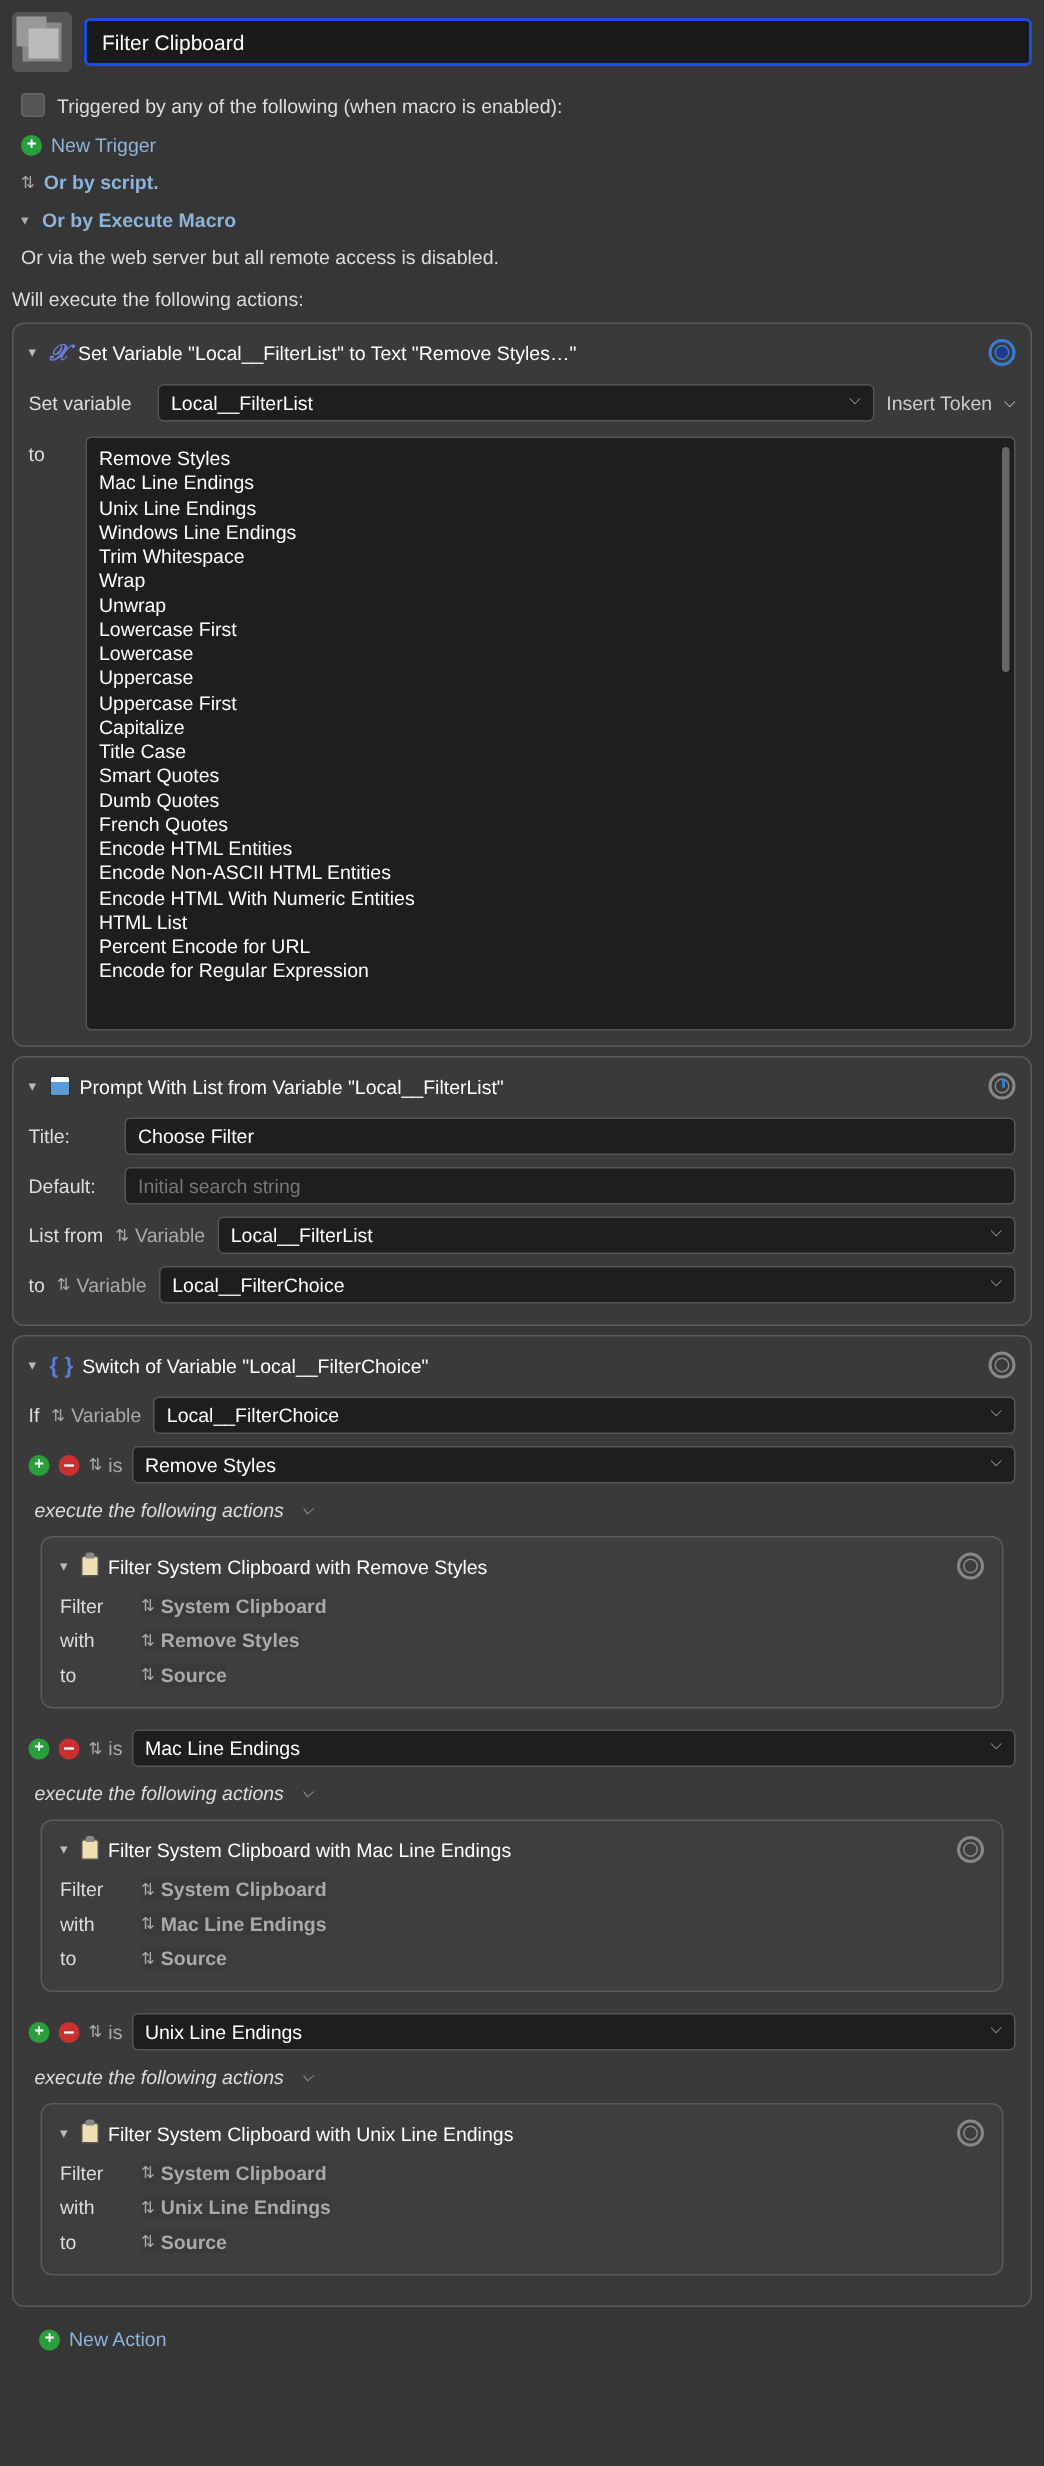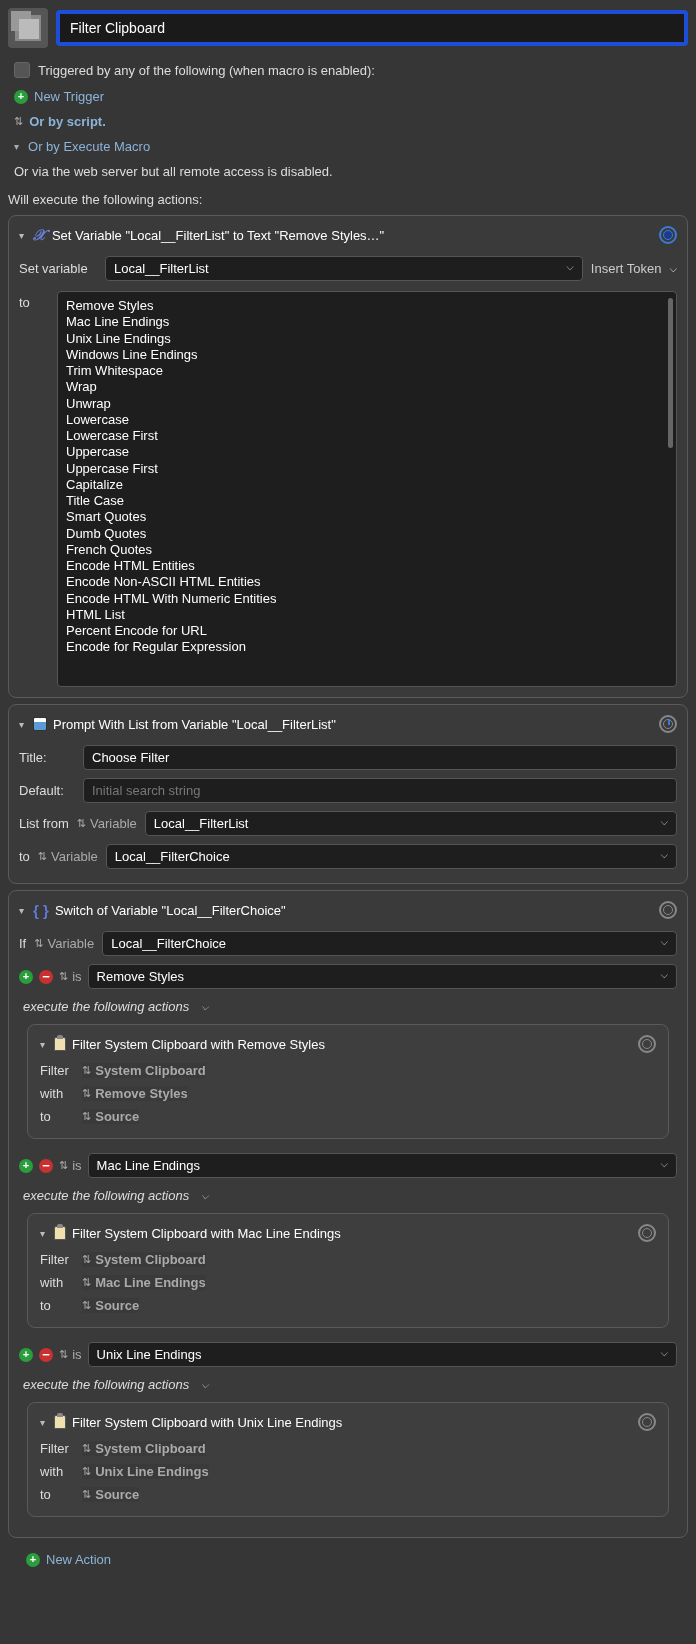--- a/index.html
+++ b/index.html
@@ -17,21 +17,21 @@
   display: flex; align-items: center; justify-content: center;
   position: relative;
 }
 .app-icon-inner { width: 26px; height: 26px; background: #888; position: relative; }
 .app-icon-inner::before, .app-icon-inner::after {
   content: ''; position: absolute; background: #aaa; width: 20px; height: 20px;
 }
 .app-icon-inner::before { top: -4px; left: -4px; background:#999; }
 .app-icon-inner::after { top: 4px; left: 4px; background:#bbb; }
 .title-input {
-  flex: 1; background: #1a1a1a; border: 4px solid #1d4ed8; border-radius: 4px;
+  flex: 1; background: #1a1a1a; border: 2px solid #1d4ed8; border-radius: 4px;
   padding: 6px 10px; color: #fff; font-size: 14px;
 }
 .trigger-section { padding: 0 6px 6px 6px; }
 .checkbox-row { display: flex; align-items: center; gap: 8px; padding: 4px 0; }
 .checkbox { width: 16px; height: 16px; background: #555; border-radius: 3px; border: 1px solid #666; }
 .indent { padding-left: 18px; margin-top: 4px; }
 .green-plus {
   width: 14px; height: 14px; border-radius: 50%; background: #2a9d3c;
   display: inline-flex; align-items: center; justify-content: center;
   color: #fff; font-size: 11px; font-weight: bold; line-height: 1;
@@ -109,21 +109,21 @@
 .dd-field {
   background: #3a3a3a; display: inline-flex; align-items: center; gap: 4px;
   font-size: 13px; color: #aaa;
 }
 .nested-action {
   border: 1px solid #5a5a5a; border-radius: 8px; background: #3e3e3e;
   margin: 6px 8px 10px 8px; padding: 10px 12px;
 }
 .case-row { display: flex; align-items: center; gap: 6px; padding: 4px 0; }
 .sub-exec-row { display: flex; align-items: center; gap: 6px; padding: 6px 0 4px 4px; font-size: 13px; color: #ddd; font-style: italic; }
-.filter-body-row { display: flex; align-items: flex-start; gap: 8px; padding: 4px 0; font-size: 13px; }
+.filter-body-row { display: flex; align-items: flex-start; gap: 20px; padding: 4px 0; font-size: 13px; }
 .filter-body-row .k { min-width: 34px; }
 .exec-header { font-size: 13px; color: #ddd; padding: 4px 0 2px 0; }
 .bottom-add { display: flex; align-items: center; gap: 6px; padding: 8px 8px 4px 18px; }
 </style>
 </head>
 <body>
 
 <div class="header-row">
   <div class="app-icon">
       <div class="app-icon-inner"></div>
@@ -139,21 +139,21 @@
   <div class="indent section-row">
     <span class="green-plus">+</span>
     <span class="link-text">New Trigger</span>
   </div>
   <div class="indent section-row">
     <span class="updown-arrows">⇅</span>
     <span class="link-text" style="font-weight:600">Or by script.</span>
   </div>
   <div class="indent section-row">
     <span class="disclosure">▾</span>
-    <span class="link-text" style="font-weight:400">Or by Execute Macro</span>
+    <span class="link-text" style="font-weight:700">Or by Execute Macro</span>
   </div>
   <div class="indent section-row">
     <span class="body-text">Or via the web server but all remote access is disabled.</span>
   </div>
 </div>
 
 <div class="exec-header">Will execute the following actions:</div>
 
 <div class="action-group">
   <div class="action-header">
@@ -177,22 +177,22 @@
     <span class="lbl form-label-sm">to</span>
     <div class="big-textarea">
       <div id="text-lines">
           <div>Remove Styles</div>
           <div>Mac Line Endings</div>
           <div>Unix Line Endings</div>
           <div>Windows Line Endings</div>
           <div>Trim Whitespace</div>
           <div>Wrap</div>
           <div>Unwrap</div>
+          <div>Lowercase First</div>
           <div>Lowercase</div>
-          <div>Lowercase First</div>
           <div>Uppercase</div>
           <div>Uppercase First</div>
           <div>Capitalize</div>
           <div>Title Case</div>
           <div>Smart Quotes</div>
           <div>Dumb Quotes</div>
           <div>French Quotes</div>
           <div>Encode HTML Entities</div>
           <div>Encode Non-ASCII HTML Entities</div>
           <div>Encode HTML With Numeric Entities</div>

